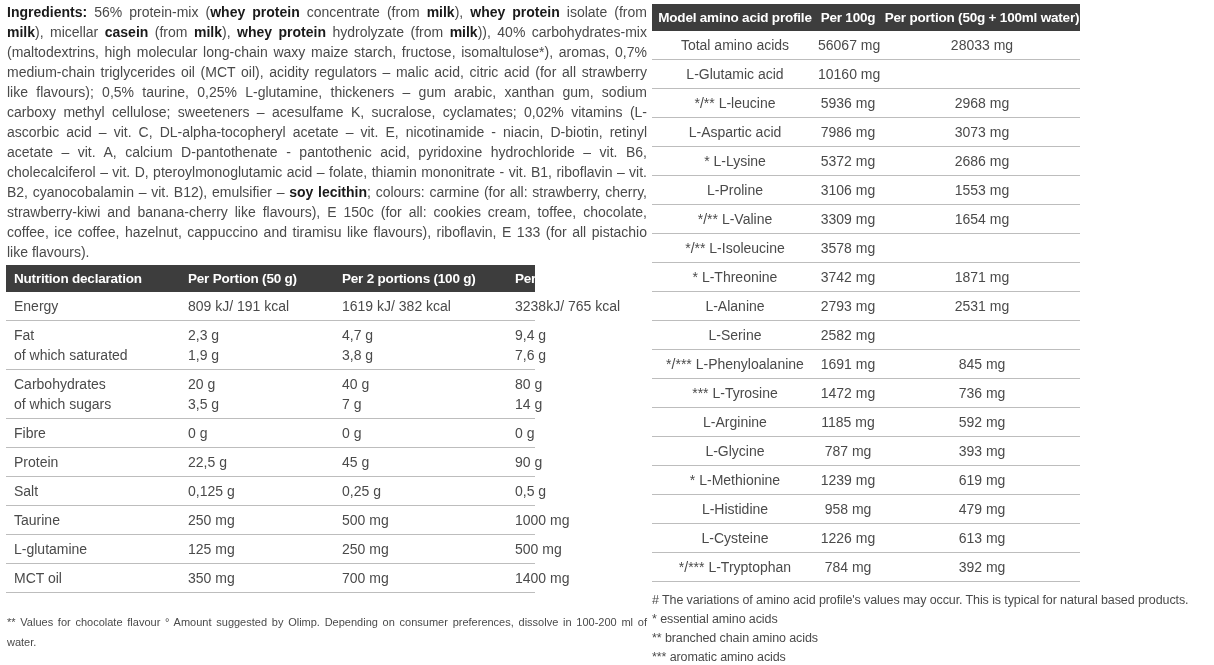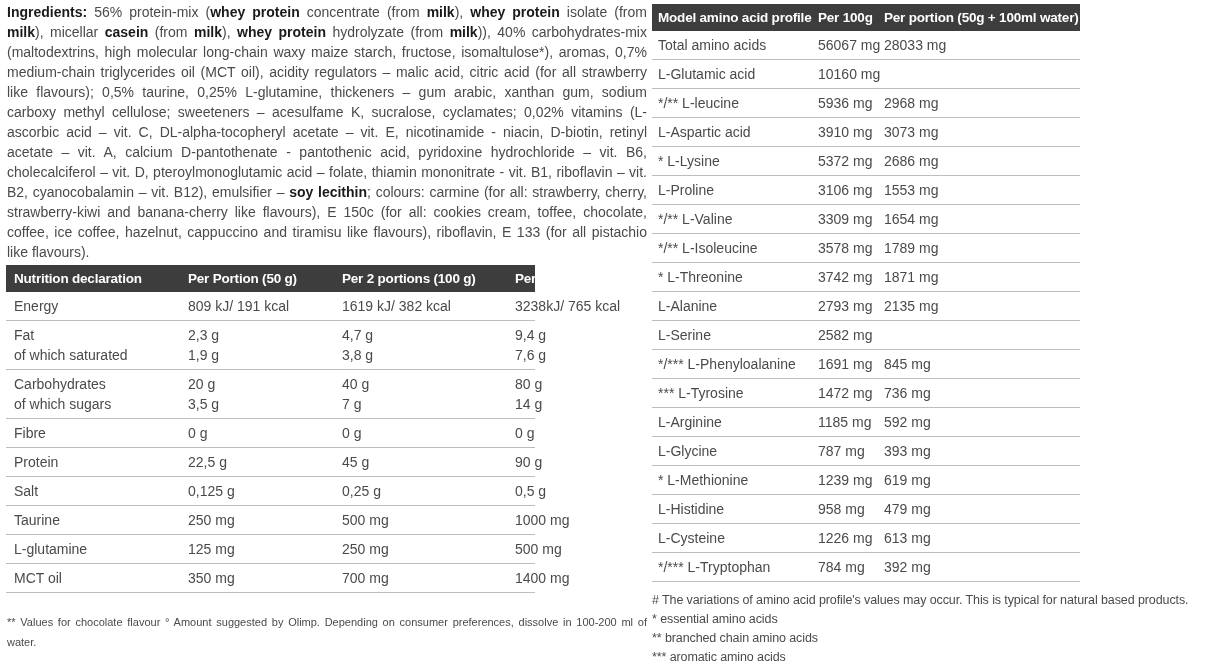--- a/index.html
+++ b/index.html
@@ -36,21 +36,21 @@
 
   
   .ntable{position:absolute;left:6px;top:265px;width:529px;}
   .n-cols{grid-template-columns:138px 118px 137px 1fr;gap:36px;}
   .nfoot{position:absolute;left:7px;top:612px;width:640px;
          text-align:justify;line-height:20px;font-size:11px;}
 
   
   .atable{position:absolute;left:652px;top:4px;width:428px;}
   .a-cols{grid-template-columns:160px 66px 1fr;}
-  .atable .cell,.atable .hcell{padding-left:6px;}
+  .atable .cell,.atable .hcell{padding-left:6px;text-align:center;}
   .afoots{position:absolute;left:652px;top:591px;width:562px;}
   .afoot{white-space:nowrap;font-size:12.5px;line-height:19px;letter-spacing:-0.1px;}
 </style>
 </head>
 <body>
 
 <div class="page">
 
   <div class="ingredients-block">
     <div class="ingredients"><span class="bold">Ingredients:</span><span> 56% protein-mix (</span><span class="bold">whey protein</span><span> concentrate (from </span><span class="bold">milk</span><span>), </span><span class="bold">whey protein</span><span> isolate (from </span><span class="bold">milk</span><span>), micellar </span><span class="bold">casein</span><span> (from </span><span class="bold">milk</span><span>), </span><span class="bold">whey protein</span><span> hydrolyzate (from </span><span class="bold">milk</span><span>)), 40% carbohydrates-mix (maltodextrins, high molecular long-chain waxy maize starch, fructose, isomaltulose*), aromas, 0,7% medium-chain triglycerides oil (MCT oil), acidity regulators – malic acid, citric acid (for all strawberry like flavours); 0,5% taurine, 0,25% L-glutamine, thickeners – gum arabic, xanthan gum, sodium carboxy methyl cellulose; sweeteners – acesulfame K, sucralose, cyclamates; 0,02% vitamins (L-ascorbic acid – vit. C, DL-alpha-tocopheryl acetate – vit. E, nicotinamide - niacin, D-biotin, retinyl acetate – vit. A, calcium D-pantothenate - pantothenic acid, pyridoxine hydrochloride – vit. B6, cholecalciferol – vit. D, pteroylmonoglutamic acid – folate, thiamin mononitrate - vit. B1, riboflavin – vit. B2, cyanocobalamin – vit. B12), emulsifier – </span><span class="bold">soy lecithin</span><span>; colours: carmine (for all: strawberry, cherry, strawberry-kiwi and banana-cherry like flavours), E 150c (for all: cookies cream, toffee, chocolate, coffee, ice coffee, hazelnut, cappuccino and tiramisu like flavours), riboflavin, E 133 (for all pistachio like flavours).</span></div>
@@ -250,52 +250,51 @@
         <div class="cell">L-Glutamic acid</div>
         <div class="cell">10160 mg</div>
       </div>
         <div class="trow a-cols">
         <div class="cell">*/** L-leucine</div>
         <div class="cell">5936 mg</div>
         <div class="cell">2968 mg</div>
       </div>
         <div class="trow a-cols">
         <div class="cell">L-Aspartic acid</div>
-        <div class="cell">3910 mg</div>
+        <div class="cell">7986 mg</div>
         <div class="cell">3073 mg</div>
       </div>
         <div class="trow a-cols">
         <div class="cell">* L-Lysine</div>
         <div class="cell">5372 mg</div>
         <div class="cell">2686 mg</div>
       </div>
         <div class="trow a-cols">
         <div class="cell">L-Proline</div>
         <div class="cell">3106 mg</div>
         <div class="cell">1553 mg</div>
       </div>
         <div class="trow a-cols">
         <div class="cell">*/** L-Valine</div>
         <div class="cell">3309 mg</div>
         <div class="cell">1654 mg</div>
       </div>
         <div class="trow a-cols">
         <div class="cell">*/** L-Isoleucine</div>
         <div class="cell">3578 mg</div>
-        <div class="cell">1789 mg</div>
       </div>
         <div class="trow a-cols">
         <div class="cell">* L-Threonine</div>
         <div class="cell">3742 mg</div>
         <div class="cell">1871 mg</div>
       </div>
         <div class="trow a-cols">
         <div class="cell">L-Alanine</div>
         <div class="cell">2793 mg</div>
-        <div class="cell">2135 mg</div>
+        <div class="cell">2531 mg</div>
       </div>
         <div class="trow a-cols">
         <div class="cell">L-Serine</div>
         <div class="cell">2582 mg</div>
       </div>
         <div class="trow a-cols">
         <div class="cell">*/*** L-Phenyloalanine</div>
         <div class="cell">1691 mg</div>
         <div class="cell">845 mg</div>
       </div>

